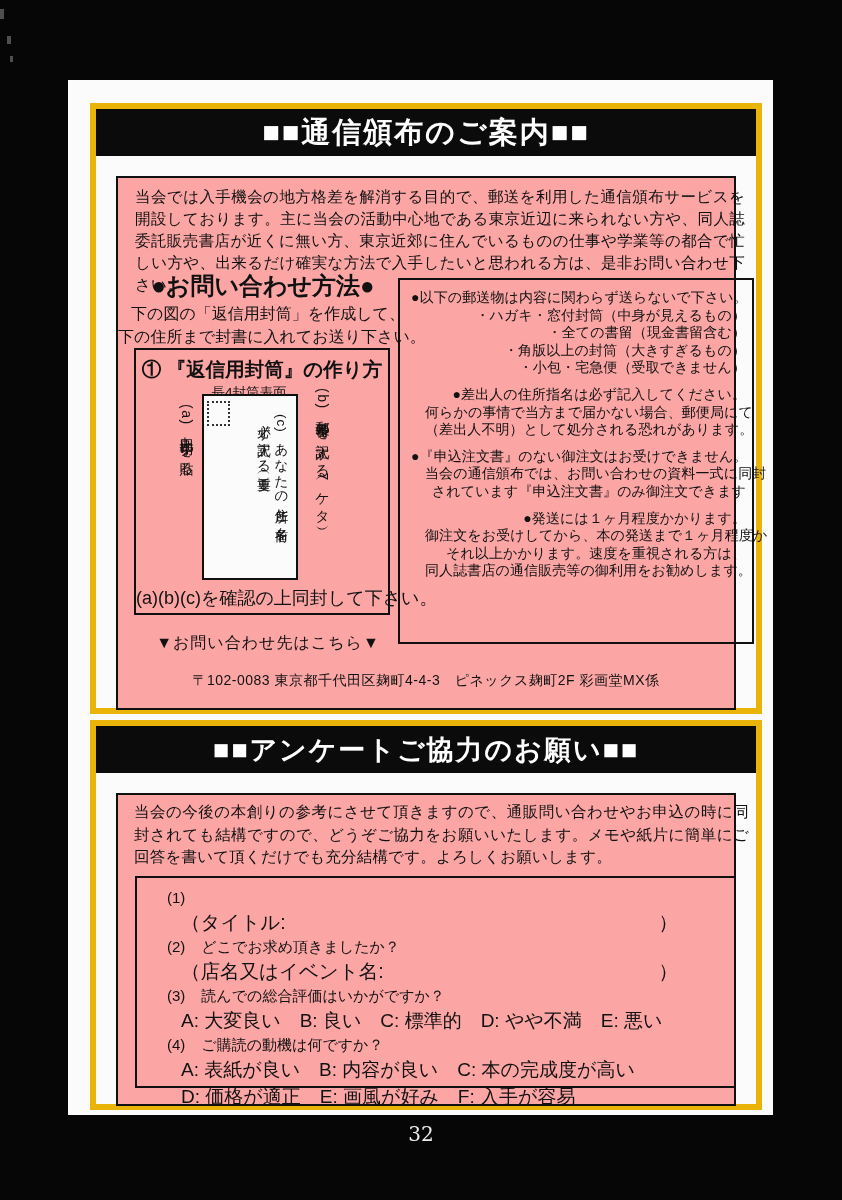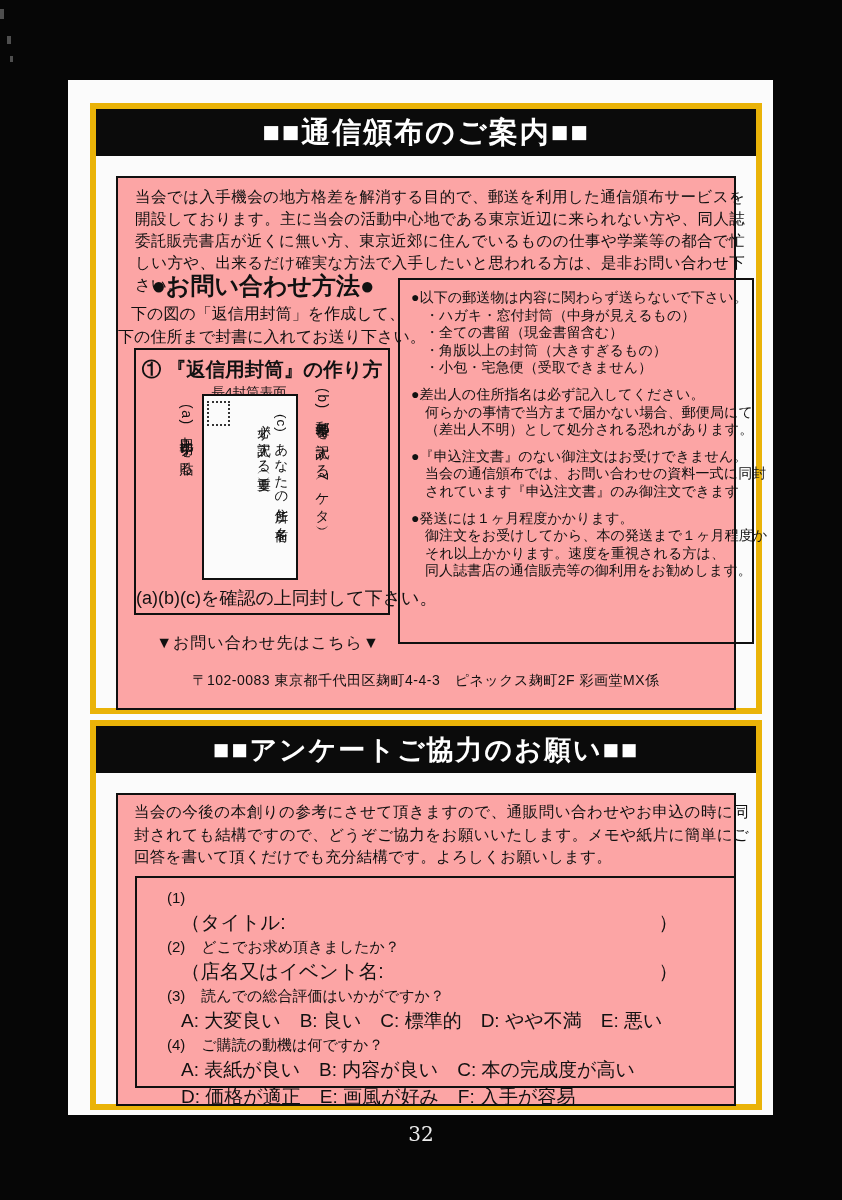--- a/index.html
+++ b/index.html
@@ -43,21 +43,21 @@
   .envelope{position:absolute;left:66px;top:-8px;width:92px;height:182px;border:2px solid #101010;background:#fbfbfb;}
   .stamp{position:absolute;left:3px;top:5px;width:19px;height:21px;border:2px dotted #333;}
   .c-text{position:absolute;right:6px;top:18px;writing-mode:vertical-rl;
           font-size:13.5px;line-height:17.5px;letter-spacing:1px;white-space:nowrap;}
   .env-note{position:absolute;left:0;right:0;bottom:3px;text-align:center;font-size:18px;white-space:nowrap;}
 
   .pointer{position:absolute;left:0;top:455px;width:300px;text-align:center;font-size:16px;letter-spacing:1px;}
 
   .notes-box{position:absolute;left:280px;top:100px;width:356px;height:366px;border:2px solid #101010;
              padding:9px 6px 0 11px;box-sizing:border-box;}
-  .note-group{margin-bottom:9px;}
+  .note-group{margin-bottom:9px;text-align:right;}
   .note-line{font-size:14px;line-height:17.6px;letter-spacing:0.1px;white-space:nowrap;}
   .note-line.cont{padding-left:14px;}
 
   .address{position:absolute;left:0;top:494px;width:100%;text-align:center;
            font-size:14px;letter-spacing:0.5px;white-space:nowrap;}
 
   
   .intro2{position:absolute;left:16px;top:6px;width:615px;margin:0;
           font-size:15.5px;line-height:22.5px;letter-spacing:0.2px;text-align:justify;}
   .q-box{position:absolute;left:17px;top:81px;width:601px;height:212px;border:2px solid #101010;

